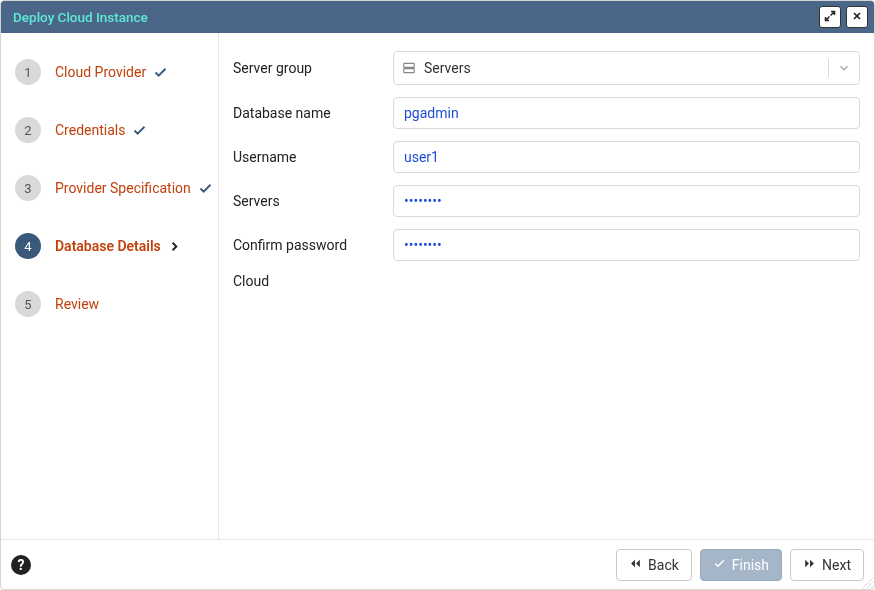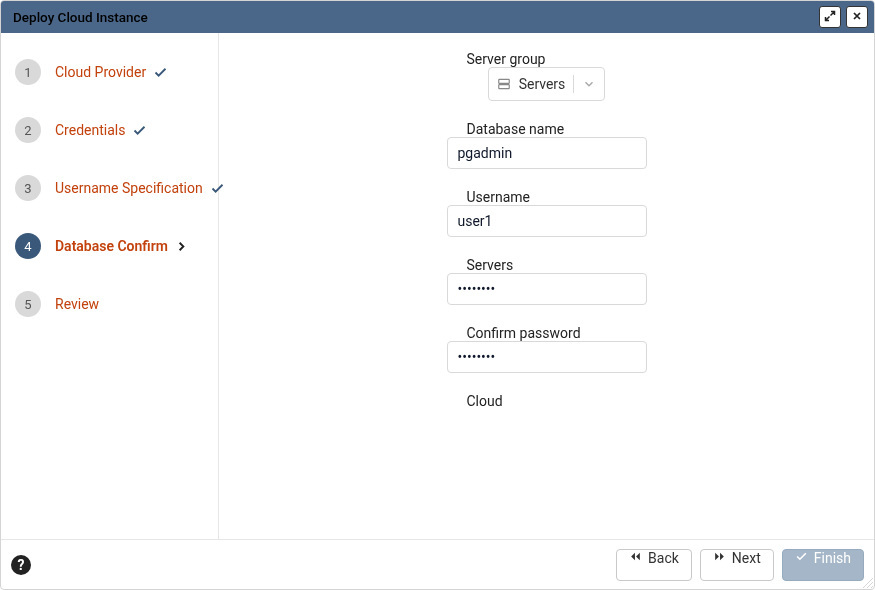--- a/index.html
+++ b/index.html
@@ -11,21 +11,21 @@
       height: 590px;
       background: #fff;
       border: 1px solid #d4d4d4;
       border-radius: 4px;
       overflow: hidden;
       display: flex;
       flex-direction: column;
     }
     .header {
       background: #4a6789;
-      color: #000000;
+      color: #5eead4;
       height: 32px;
       display: flex;
       align-items: center;
       justify-content: space-between;
       padding: 0 6px 0 12px;
       font-size: 13.5px;
     }
     .header-title { font-weight: 500; }
     .header-controls { display: flex; gap: 5px; }
     .header-btn {
@@ -71,40 +71,39 @@
     .step-chevron { margin-left: 6px; color: #222; display: inline-flex; }
     .step-check svg, .step-chevron svg { width: 15px; height: 15px; }
     .content {
       flex: 1;
       padding: 18px 14px 0 14px;
       overflow-y: auto;
     }
     .form-row {
       display: flex;
       align-items: center;
-      margin-bottom: 20px;
-      flex-direction: column;
+      margin-bottom: 12px;
     }
     .form-label {
       width: 160px;
       flex: 0 0 auto;
       color: #222;
       font-size: 14px;
     }
     .form-control {
       flex: 1;
     }
     .input, .select {
       width: 100%;
       height: 32px;
       border: 1px solid #d9d9d9;
       border-radius: 4px;
       padding: 0 10px;
       font-size: 14px;
-      color: #0f172a;
+      color: #1d4ed8;
       background: #fff;
       outline: none;
       font-family: inherit;
     }
     .select-wrap {
       position: relative;
       display: flex;
       align-items: center;
       width: 100%;
       height: 34px;
@@ -138,20 +137,21 @@
     .footer-spacer { flex: 1; }
     .btn {
       height: 32px;
       padding: 0 12px;
       border: 1px solid #c9c9c9;
       border-radius: 4px;
       background: #fff;
       color: #333;
       font-size: 14px;
       display: inline-flex;
+      align-items: center;
       gap: 6px;
       margin-left: 8px;
       cursor: pointer;
     }
     .btn svg { width: 13px; height: 13px; }
     .btn-primary {
       background: #a4b6c8;
       border-color: #97abbf;
       color: #fff;
     }
@@ -205,31 +205,31 @@
       <span class="step-label">Credentials</span>
       <span class="step-check">
         <svg viewBox="0 0 24 24" fill="none" stroke="currentColor" stroke-width="3">
             <polyline points="20 6 9 17 4 12"></polyline>
           </svg>
       </span>
     </div>
 
     <div class="step">
       <span class="step-num">3</span>
-      <span class="step-label">Username Specification</span>
+      <span class="step-label">Provider Specification</span>
       <span class="step-check">
         <svg viewBox="0 0 24 24" fill="none" stroke="currentColor" stroke-width="3">
             <polyline points="20 6 9 17 4 12"></polyline>
           </svg>
       </span>
     </div>
 
     <div class="step active">
       <span class="step-num">4</span>
-      <span class="step-label">Database Confirm</span>
+      <span class="step-label">Database Details</span>
       <span class="step-chevron">
         <svg viewBox="0 0 24 24" fill="none" stroke="currentColor" stroke-width="3">
             <polyline points="9 18 15 12 9 6"></polyline>
           </svg>
       </span>
     </div>
 
     <div class="step">
       <span class="step-num">5</span>
       <span class="step-label">Review</span>
@@ -303,33 +303,33 @@
   </div>
   <div class="footer-spacer"></div>
   <div class="btn">
     <span>
       <svg viewBox="0 0 24 24" fill="currentColor">
           <path d="M11 19l-7-7 7-7v14zM20 19l-7-7 7-7v14z"></path>
         </svg>
     </span>
     <span>Back</span>
   </div>
+  <div class="btn btn-primary">
+    <span>
+      <svg viewBox="0 0 24 24" fill="none" stroke="currentColor" stroke-width="3">
+          <polyline points="20 6 9 17 4 12"></polyline>
+        </svg>
+    </span>
+    <span>Finish</span>
+  </div>
   <div class="btn">
     <span>
       <svg viewBox="0 0 24 24" fill="currentColor">
           <path d="M13 5l7 7-7 7V5zM4 5l7 7-7 7V5z"></path>
         </svg>
     </span>
     <span>Next</span>
   </div>
-  <div class="btn btn-primary">
-    <span>
-      <svg viewBox="0 0 24 24" fill="none" stroke="currentColor" stroke-width="3">
-          <polyline points="20 6 9 17 4 12"></polyline>
-        </svg>
-    </span>
-    <span>Finish</span>
-  </div>
 </div>
 
 <svg class="resize-grip" viewBox="0 0 10 10">
   <path d="M0 10 L10 0 M4 10 L10 4 M8 10 L10 8" stroke="#666" stroke-width="1"></path>
 </svg>
 
 </body></html>

